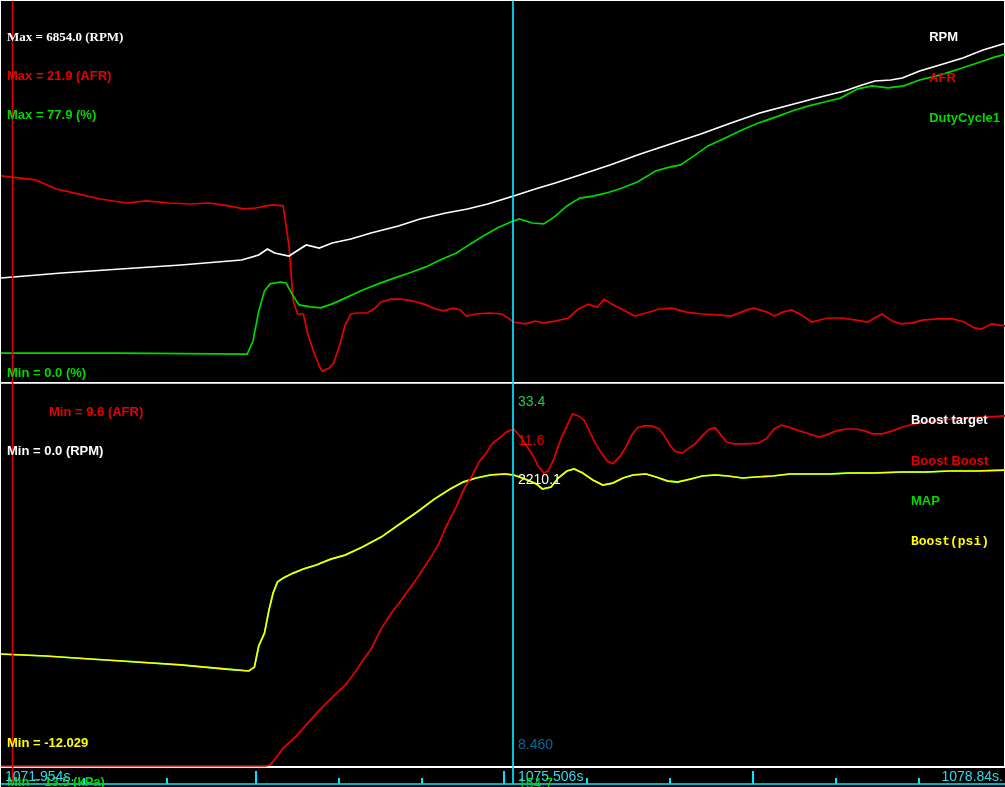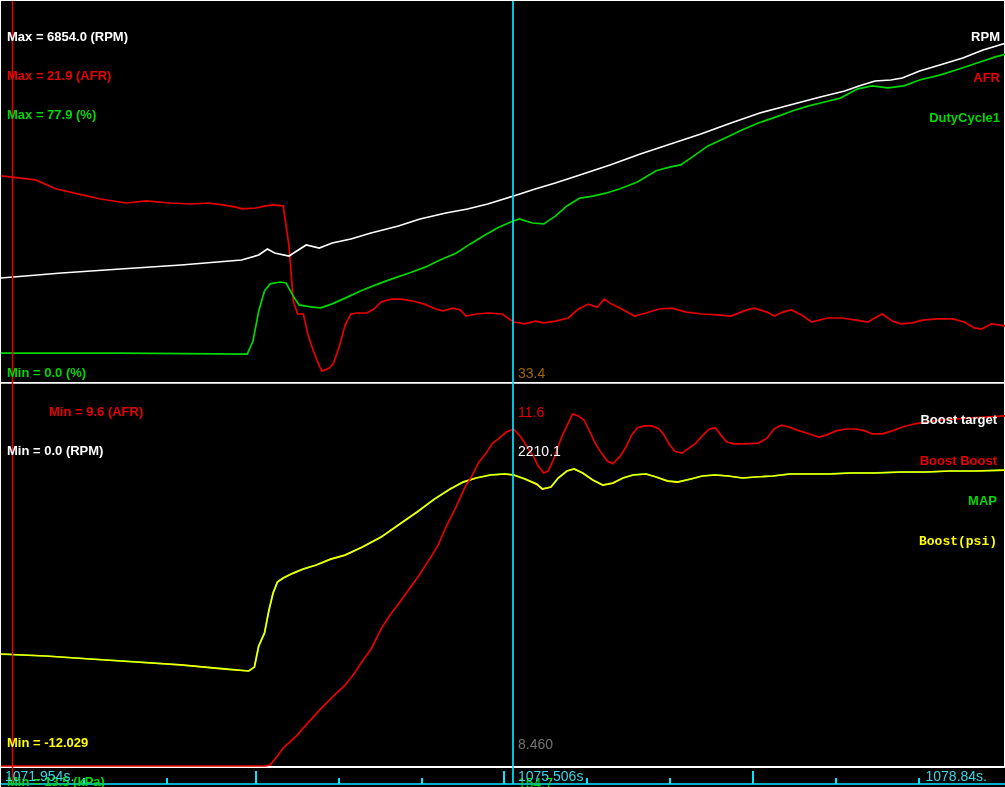--- a/index.html
+++ b/index.html
@@ -5,21 +5,21 @@
   html,body{margin:0;padding:0;background:#1a1a1a;}
   .window{
     position:relative;width:1005px;height:787px;background:#000;overflow:hidden;
     font-family:"Liberation Sans",sans-serif;
     border-left:1px solid #fff;border-top:1px solid #fff;box-sizing:border-box;
   }
   svg.chart{position:absolute;left:0;top:0;}
   .grp{position:absolute;white-space:pre;}
   .lbl{font-size:13px;font-weight:bold;line-height:13px;}
   .vals{font-size:14px;font-weight:normal;line-height:13px;}
-  .legend{font-size:13px;font-weight:bold;line-height:13.5px;text-align:right;}
+  .legend{font-size:13px;font-weight:bold;line-height:13.5px;}
   .row{display:block;}
   .timebar{position:absolute;left:0;top:766px;width:1005px;height:15px;text-decoration:underline;}
   .tlabel{position:absolute;font-size:14px;line-height:14px;white-space:pre;}
 </style>
 </head>
 <body>
 
 <div class="window">
 
   <svg class="chart" id="chart" width="1005" height="787">
@@ -45,64 +45,64 @@
       <line x1="918" y1="777" x2="918" y2="783" stroke="#00e6ff" stroke-width="2"></line>
       <line x1="255" y1="770" x2="255" y2="783" stroke="#00e6ff" stroke-width="2"></line>
       <line x1="503" y1="770" x2="503" y2="783" stroke="#00e6ff" stroke-width="2"></line>
       <line x1="752" y1="770" x2="752" y2="783" stroke="#00e6ff" stroke-width="2"></line>
       <line x1="0" y1="783" x2="1005" y2="783" stroke="#00e6ff" stroke-width="1.5"></line>
       <line x1="11.518624641823305" y1="0" x2="11.518624641823305" y2="781" stroke="#e80000" stroke-width="1.5"></line>
       <line x1="512.0028653295174" y1="0" x2="512.0028653295174" y2="783" stroke="#00e6ff" stroke-width="1.7"></line>
     </svg>
 
   <div class="grp lbl" style="left:6px;top:3px;">
-    <span class="row" style="color: rgb(255, 255, 255);">Max = 6854.0 (RPM)</span>
+    <span class="row" style="color: rgb(255, 255, 255); font-family: Liberation Serif, serif;">Max = 6854.0 (RPM)</span>
     <span class="row" style="color: rgb(232, 0, 0);">Max = 21.9 (AFR)</span>
     <span class="row" style="color: rgb(0, 216, 0);">Max = 77.9 (%)</span>
   </div>
 
   <div class="grp legend" style="right:5px;top:2px;">
     <span class="row" style="color: rgb(255, 255, 255);">RPM</span>
     <span class="row" style="color: rgb(232, 0, 0);">AFR</span>
     <span class="row" style="color: rgb(0, 216, 0);">DutyCycle1</span>
   </div>
 
   <div class="grp lbl" style="left:6px;top:339px;">
     <span class="row" style="color: rgb(0, 216, 0);">Min = 0.0 (%)</span>
     <span class="row" style="color: rgb(232, 0, 0); padding-left: 42px;">Min = 9.6 (AFR)</span>
     <span class="row" style="color: rgb(255, 255, 255);">Min = 0.0 (RPM)</span>
   </div>
 
   <div class="grp vals" style="left:517px;top:340px;">
-    <span class="row" style="color: #a16207;">33.4</span>
+    <span class="row" style="color: #22c55e; margin-top: 28px;">33.4</span>
     <span class="row" style="color: rgb(232, 0, 0);">11.6</span>
     <span class="row" style="color: rgb(255, 255, 255);">2210.1</span>
   </div>
 
 
-  <div class="grp legend" style="right:8px;top:385px;">
+  <div class="grp legend" style="right:16px;top:385px;">
     <span class="row" style="color: rgb(255, 255, 255);">Boost target</span>
     <span class="row" style="color: rgb(232, 0, 0);">Boost Boost</span>
     <span class="row" style="color: rgb(0, 216, 0);">MAP</span>
     <span class="row" style="color: rgb(255, 255, 0); font-family: Liberation Mono, monospace;">Boost(psi)</span>
   </div>
 
   <div class="grp lbl" style="left:6px;top:709px;">
     <span class="row" style="color: rgb(255, 255, 0);">Min = -12.029</span>
     <span class="row" style="color: rgb(0, 216, 0);">Min = 13.5 (kPa)</span>
     
     
   </div>
 
   <div class="grp vals" style="left:517px;top:711px;">
-    <span class="row" style="color: #737373; text-align: center;">8.460</span>
+    <span class="row" style="color: #0369a1; text-align: center;">8.460</span>
     <span class="row" style="color: rgb(0, 216, 0);">154.7</span>
     
     
   </div>
 
   <div class="timebar">
     <span class="tlabel" style="left: 4px; top: 2px; color: rgb(56, 214, 230);">1071.954s.</span>
     <span class="tlabel" style="left: 517px; top: 2px; color: rgb(56, 214, 230); text-align: center;">1075.506s</span>
-    <span class="tlabel" style="right: 19px; top: 2px; color: rgb(56, 214, 230);">1078.84s.</span>
+    <span class="tlabel" style="right: 3px; top: 2px; color: rgb(56, 214, 230);">1078.84s.</span>
   </div>
 
 </div>
 
 </body></html>

